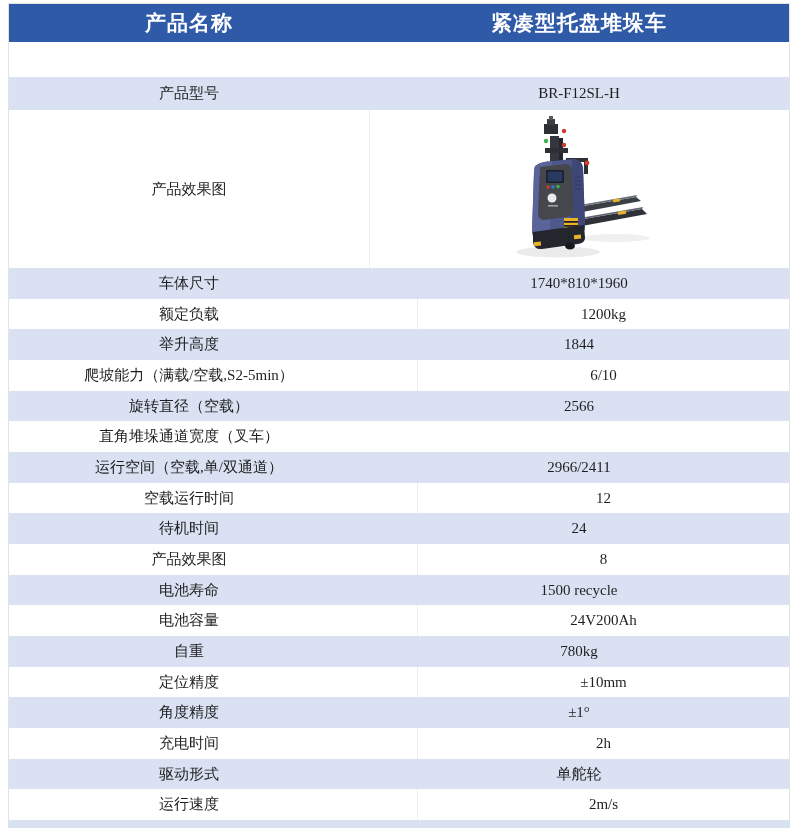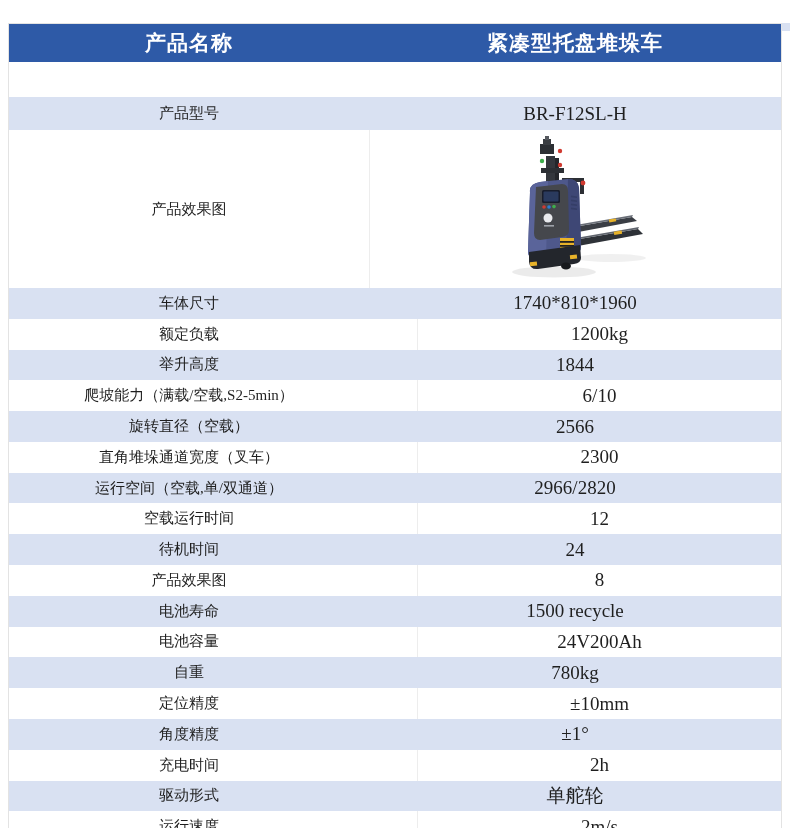--- a/index.html
+++ b/index.html
@@ -13,40 +13,40 @@
   }
   *{margin:0;padding:0;box-sizing:border-box;}
   html,body{background:#ffffff;}
   body{
     width:800px;height:828px;overflow:hidden;
     font-family:"Liberation Serif","DejaVu Serif",serif;
     color:var(--label-text);
   }
   .sheet{
     width:800px;height:828px;background:#ffffff;
-    padding:23px 10px 0 8px;
-    display:flex;flex-direction:row;
+    padding:3px 10px 0 8px;
+    display:flex;flex-direction:column;
   }
   .spec-table{
     width:782px;height:819px;
     border:1px solid var(--outer-border);
     border-bottom:none;
     display:flex;flex-direction:column;
     background:#ffffff;
   }
   .row{display:flex;flex-direction:row;width:100%;}
   .cell-label{
     width:360px;flex:0 0 360px;
     display:flex;align-items:center;justify-content:center;
     text-align:center;font-size:15px;
   }
   .cell-value{
     flex:1 1 auto;
     display:flex;align-items:center;justify-content:center;
-    text-align:center;font-size:19px;
+    text-align:center;font-size:15px;
   }
   .header-row{
     height:38px;flex:0 0 38px;
     background:var(--header-bg);color:var(--header-text);
   }
   .header-row .cell-label,.header-row .cell-value{
     font-size:21px;font-weight:bold;letter-spacing:1px;
   }
   .model-row{height:33px;flex:0 0 33px;background:var(--row-shaded-bg);margin-top:35px;}
   .image-row{height:158px;flex:0 0 158px;background:var(--row-white-bg);}
@@ -162,25 +162,24 @@
         <div class="row spec-row white">
     <div class="cell-label">爬坡能力（满载/空载,S2-5min）</div>
     <div class="cell-value">6/10</div>
   </div>
         <div class="row spec-row shaded">
     <div class="cell-label">旋转直径（空载）</div>
     <div class="cell-value">2566</div>
   </div>
         <div class="row spec-row white">
     <div class="cell-label">直角堆垛通道宽度（叉车）</div>
-    <div class="cell-value">2300</div>
   </div>
         <div class="row spec-row shaded">
     <div class="cell-label">运行空间（空载,单/双通道）</div>
-    <div class="cell-value">2966/2820</div>
+    <div class="cell-value">2966/2411</div>
   </div>
         <div class="row spec-row white">
     <div class="cell-label">空载运行时间</div>
     <div class="cell-value">12</div>
   </div>
         <div class="row spec-row shaded">
     <div class="cell-label">待机时间</div>
     <div class="cell-value">24</div>
   </div>
         <div class="row spec-row white">

